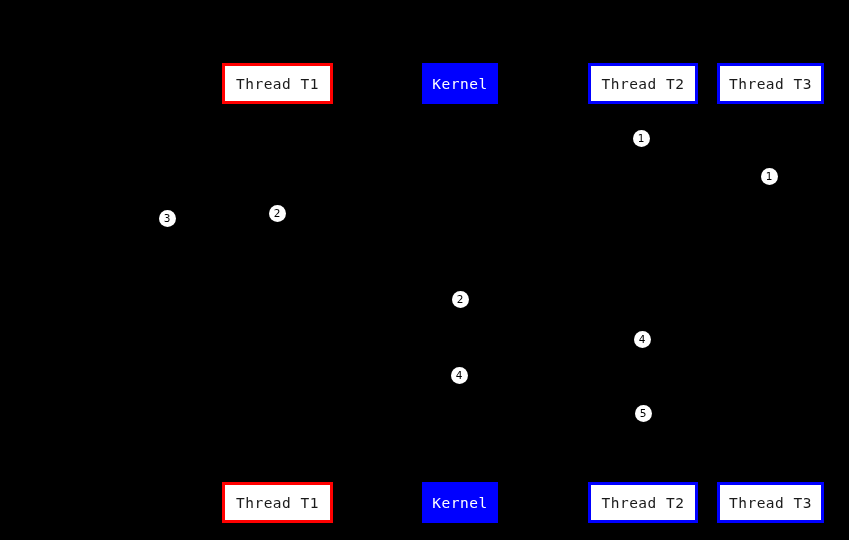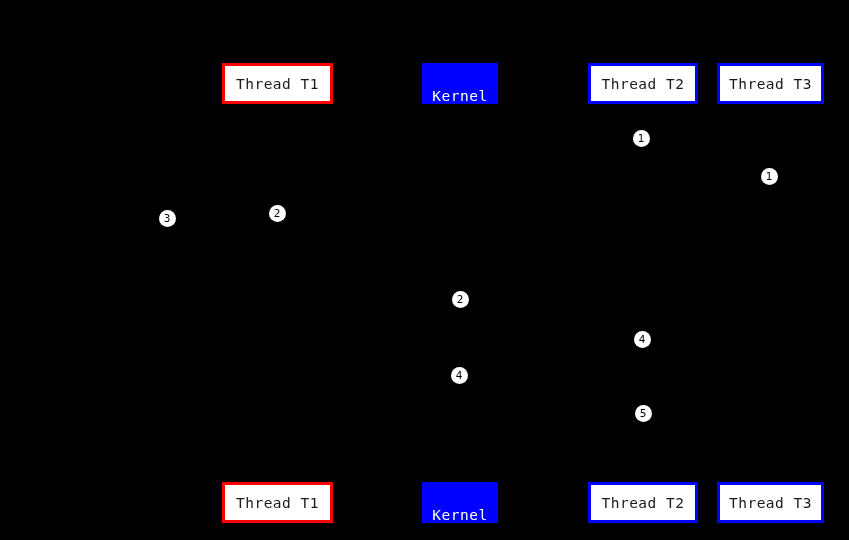--- a/index.html
+++ b/index.html
@@ -47,21 +47,20 @@
     font-family: "DejaVu Sans Mono", "Liberation Mono", monospace;
   }
   .participant.outlined {
     background: #FFFFFF;
     color: #1a1a1a;
     border-style: solid;
     border-width: 3px;
   }
   .participant.filled {
     border: none;
-    align-items: flex-end;
   }
 
   
   .seq-marker {
     position: absolute;
     width: 17px;
     height: 17px;
     border-radius: 50%;
     background: #FFFFFF;
     color: #000000;

